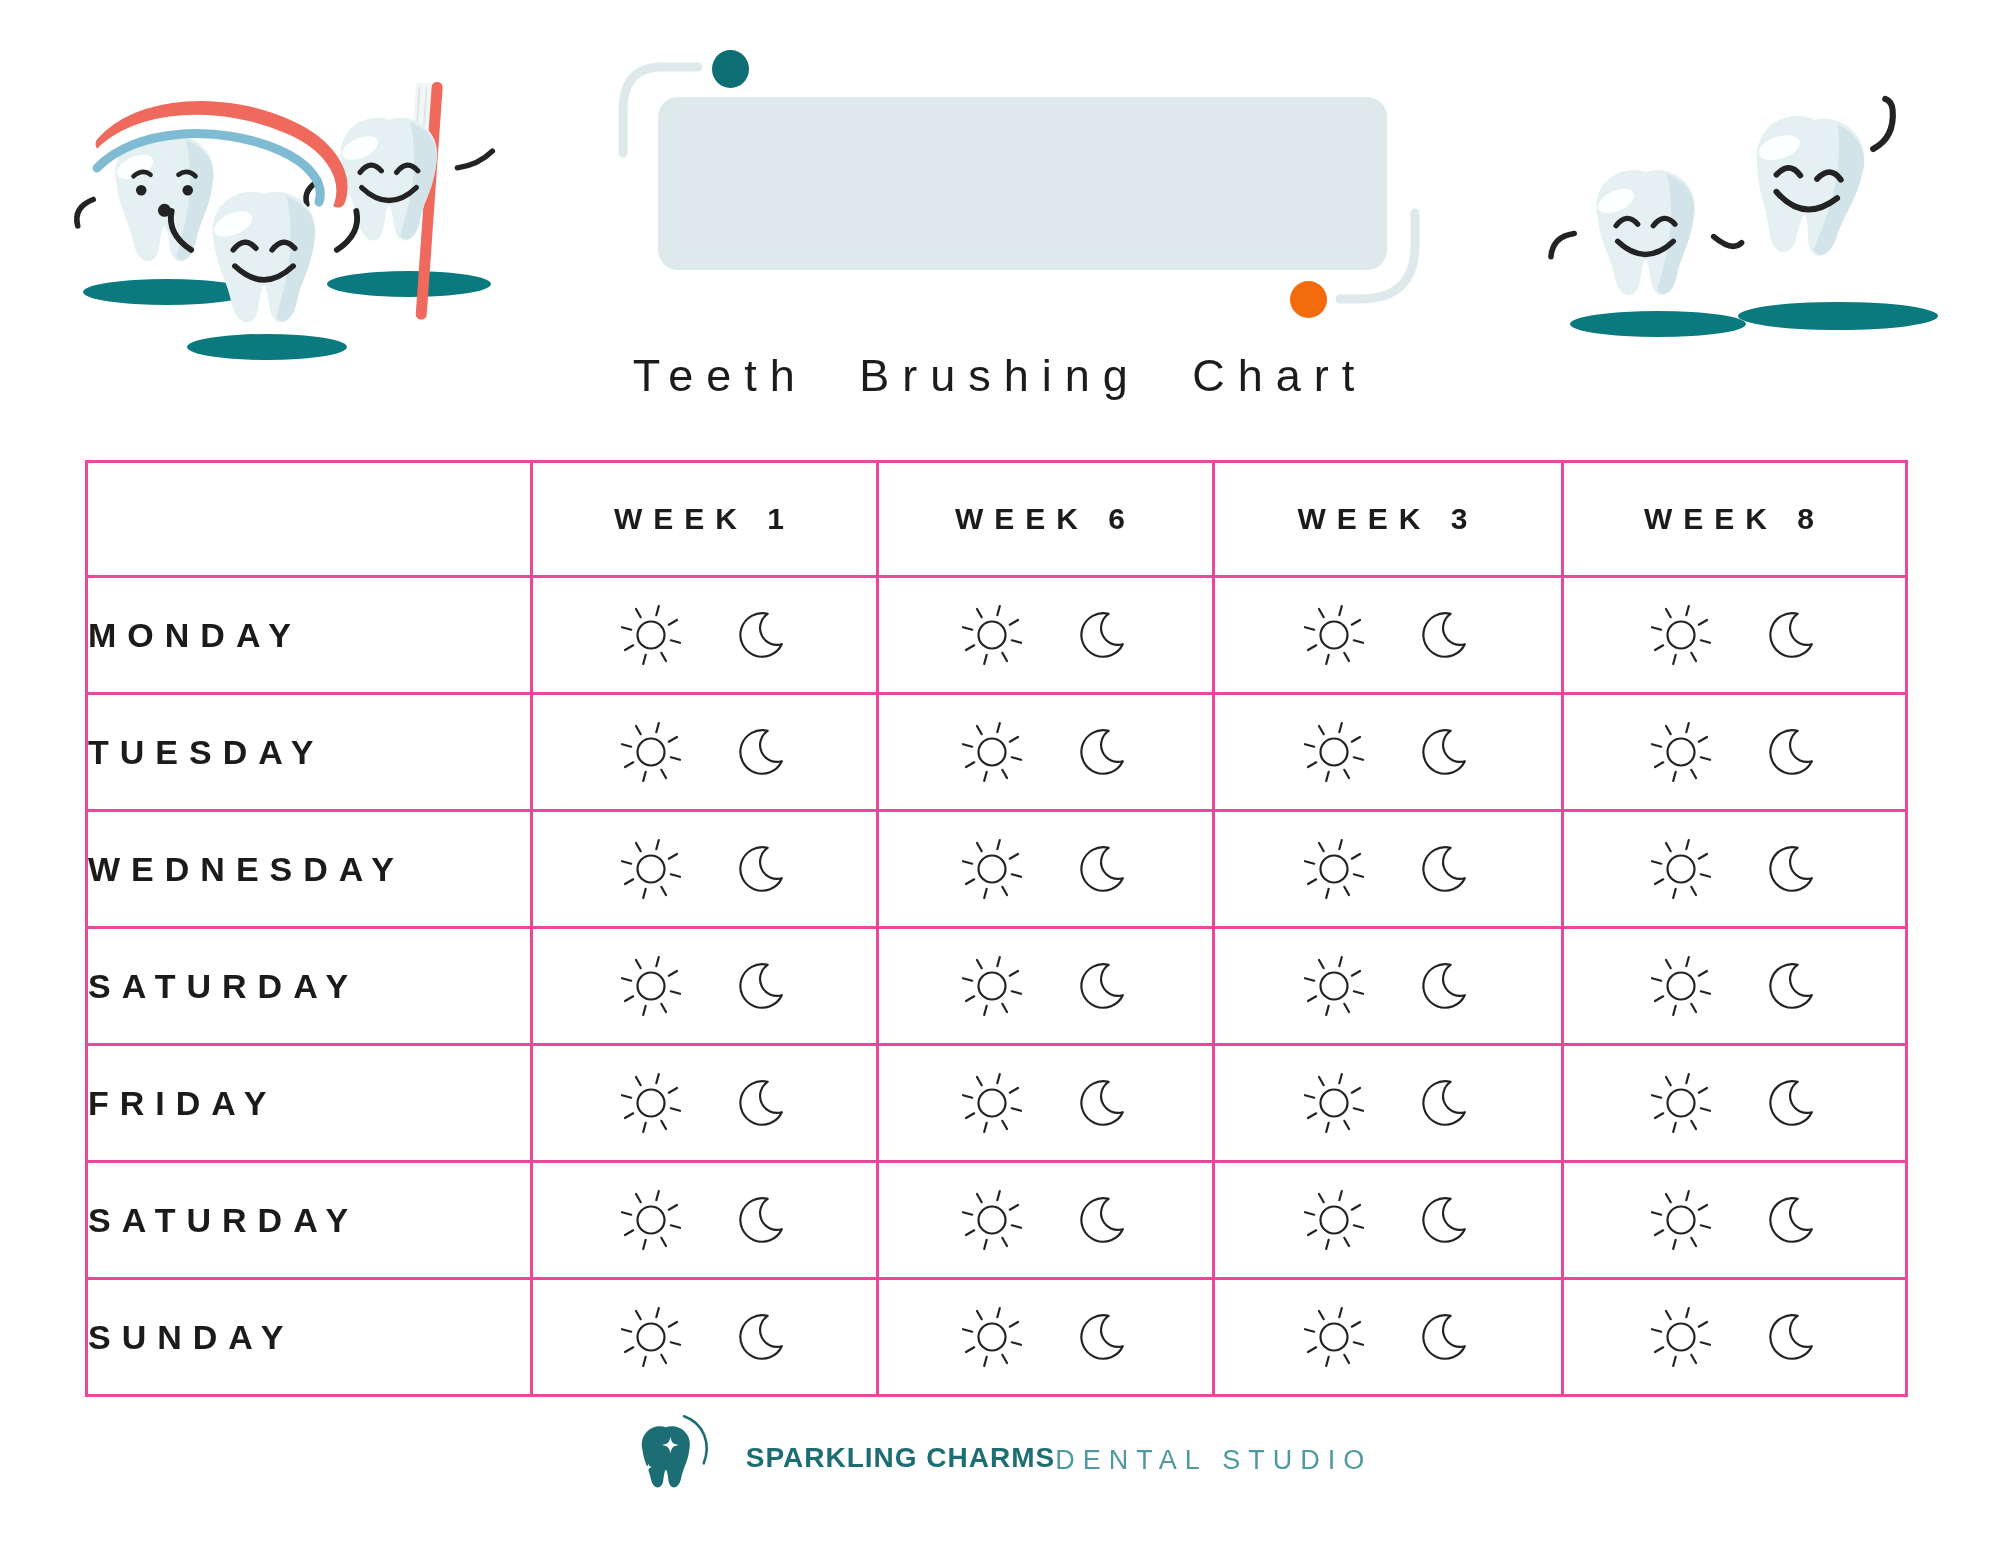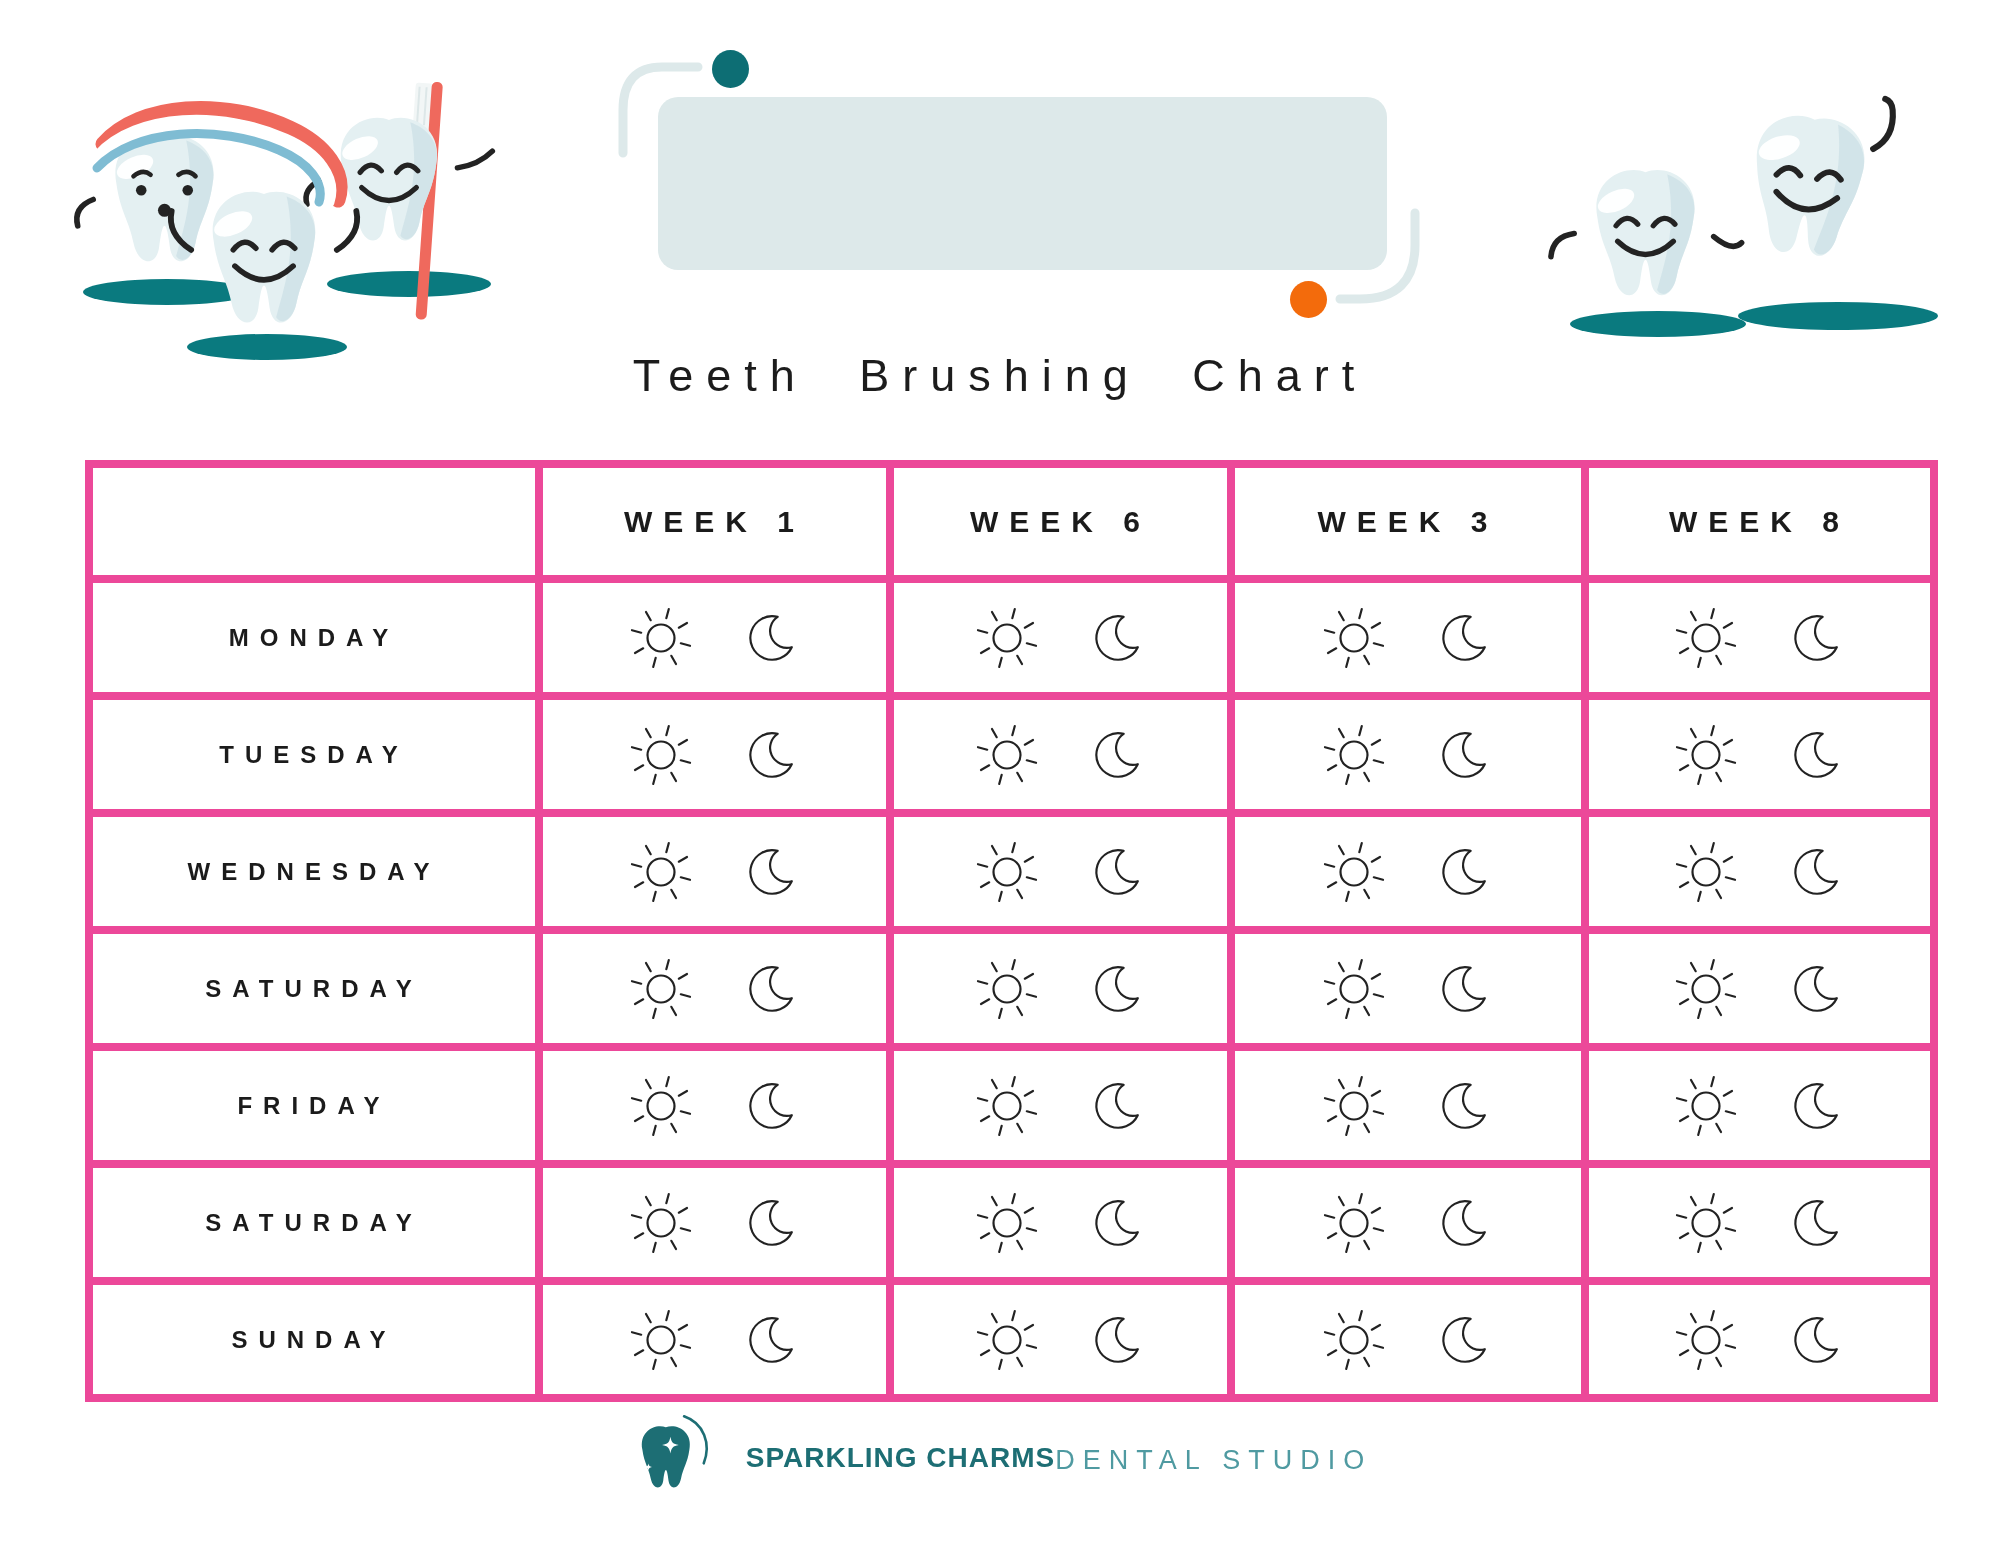--- a/index.html
+++ b/index.html
@@ -15,25 +15,25 @@
   .dot{position:absolute;border-radius:50%;}
   .dot-teal{left:712px;top:50px;width:37px;height:38px;background:#0d6e74;}
   .dot-orange{left:1290px;top:281px;width:37px;height:37px;background:#f36b0c;}
   .accent-curve{position:absolute;overflow:visible;}
   
   .title{position:absolute;left:0;right:0;top:350px;text-align:center;
     font-size:45px;font-weight:400;letter-spacing:13px;word-spacing:26px;color:#1c1c1c;}
   
   .chart-table{position:absolute;left:85px;top:460px;width:1805px;
     border-collapse:collapse;table-layout:fixed;background:#ffffff;}
-  .chart-table th,.chart-table td{border:8px solid #ec4899;vertical-align:middle;padding:0;}
+  .chart-table th,.chart-table td{border:3px solid #ec4899;vertical-align:middle;padding:0;}
   .chart-table thead tr{height:115px;}
   .chart-table tbody tr{height:117px;}
   .week-header{font-size:30px;font-weight:bold;letter-spacing:11px;text-align:center;color:#1b1b1b;}
-  .day-label{font-size:24px;font-weight:bold;letter-spacing:11px;text-align:center;
+  .day-label{font-size:34px;font-weight:bold;letter-spacing:11px;text-align:left;
     padding-left:56px;color:#1b1b1b;}
   .slot-pair{display:flex;justify-content:center;align-items:center;gap:50px;}
   .slot-pair svg{display:block;}
   
   .footer{position:absolute;left:0;right:0;top:1408px;display:flex;
     justify-content:center;align-items:center;gap:18px;}
   .brand-text{display:flex;flex-direction:row;align-items:center;}
   .brand-name{font-size:28px;font-weight:bold;color:#1d6e74;letter-spacing:1px;}
   .brand-sub{font-size:27px;color:#4f9aa1;letter-spacing:8px;margin-top:5px;}
 </style>

